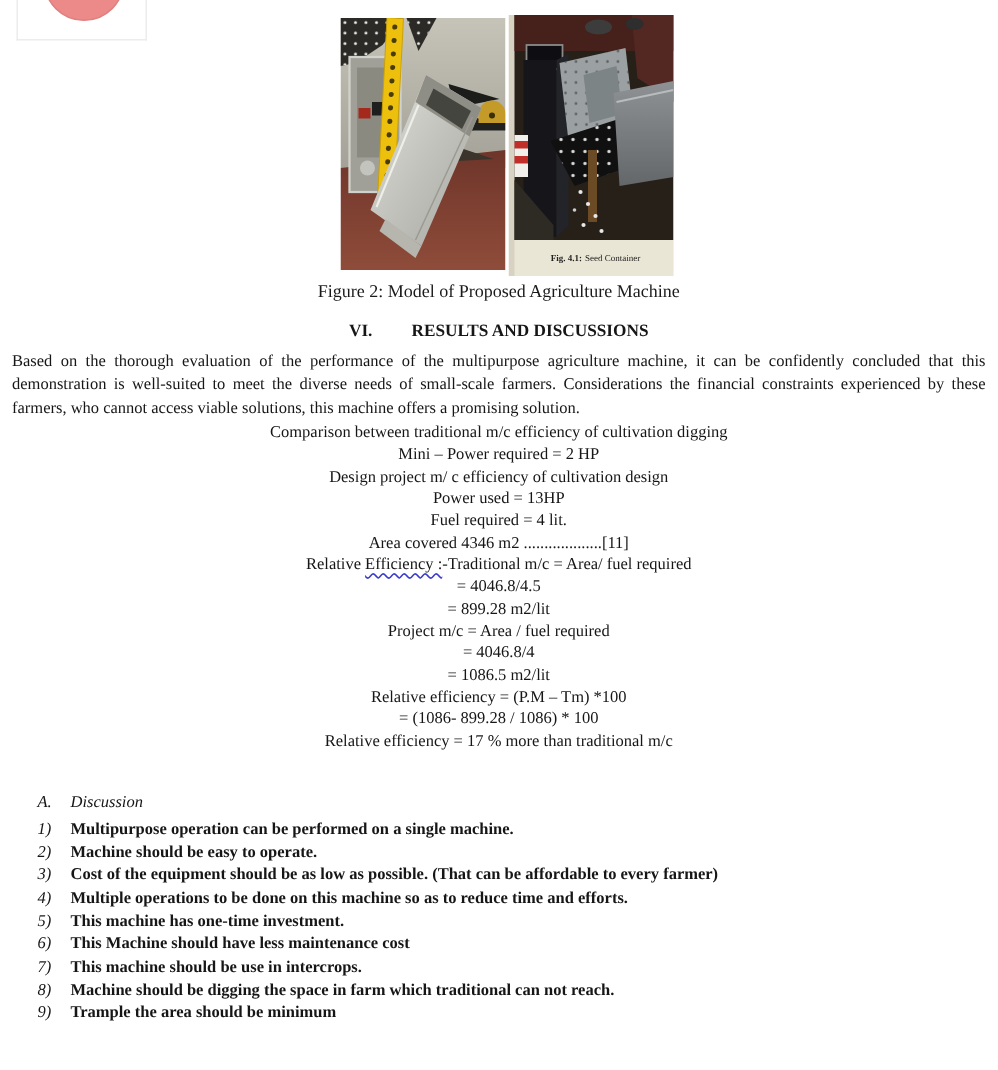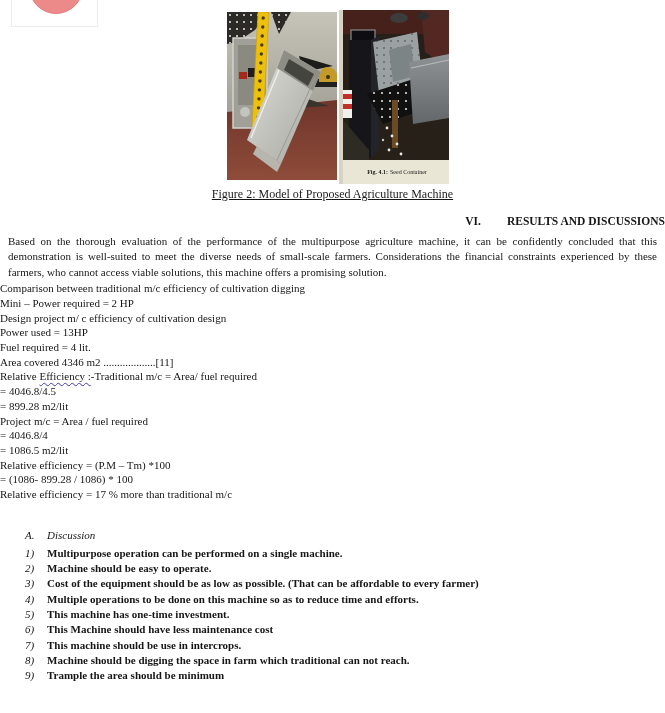--- a/index.html
+++ b/index.html
@@ -14,40 +14,40 @@
   
   .logo-box{
     position:absolute;top:0;left:11px;width:85px;height:26px;
     border:1px solid #ececec;border-top:none;background:#fff;overflow:hidden;
   }
   .logo-circle{
     position:absolute;left:17px;top:-40px;width:52px;height:52px;border-radius:50%;
     background:#ec8a8a;border:1px solid #e07f7f;
   }
   
-  .figure-block{margin:10px 0 0 0;text-align:center;text-decoration:underline;}
+  .figure-block{margin:10px 0 0 0;text-align:center;}
   .photos{display:flex;justify-content:center;align-items:flex-start;gap:2px;margin-left:10px;}
   .photo-left{display:block;margin-top:2px;}
   .photo-right{display:block;}
   .fig-caption{
     margin-top:3px;font-size:12px;line-height:14px;color:#1a1a1a;
   }
   
   .section-heading{
-    margin:13px 0 0 0;text-align:right;font-size:11.5px;font-weight:bold;line-height:15px;
+    margin:13px 0 0 0;text-align:center;font-size:11.5px;font-weight:bold;line-height:15px;
   }
   .section-heading .sec-num{margin-right:26px;}
   
   .body-paragraph{
     margin:5px 8px 0 8px;font-size:11px;line-height:15.4px;
     text-align:justify;text-align-last:left;
   }
   
   .calc{margin-top:1px;}
-  .calc-line{font-size:11px;line-height:14.7px;white-space:pre;}
+  .calc-line{text-align:center;font-size:11px;line-height:14.7px;white-space:pre;}
   .wavy{
     text-decoration-line:underline;
     text-decoration-style:wavy;
     text-decoration-color:#3a3ccc;
     text-decoration-thickness:1px;
     text-underline-offset:2px;
   }
   
   .discussion{margin:26px 0 0 25px;font-size:11px;}
   .disc-heading{display:flex;line-height:15px;font-style:italic;}

